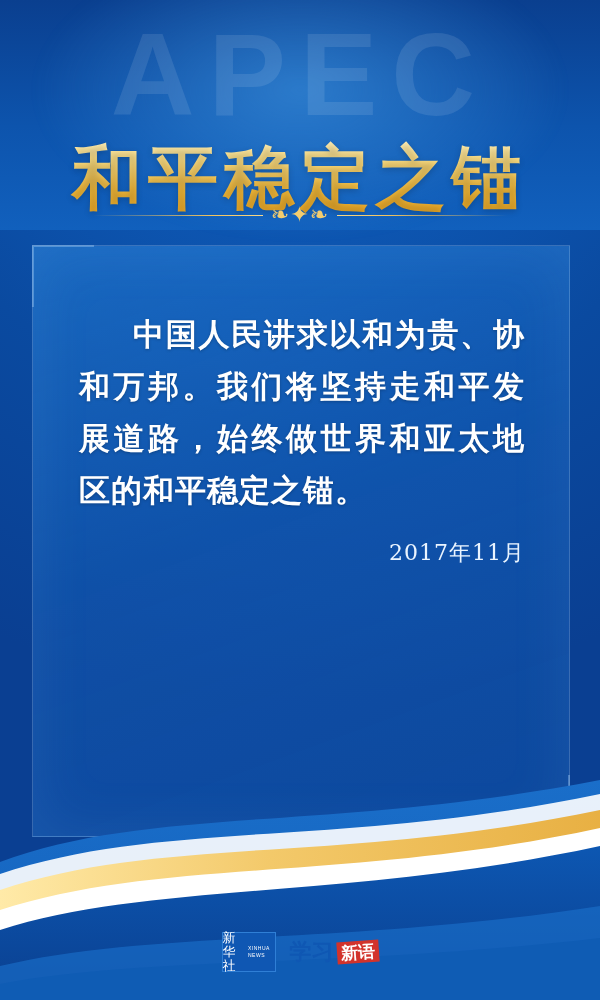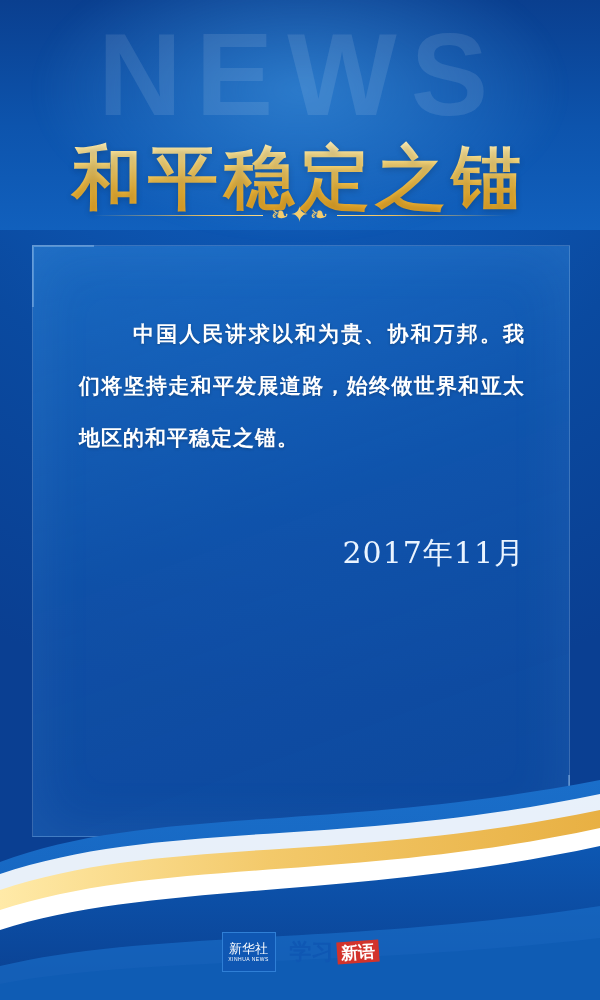--- a/index.html
+++ b/index.html
@@ -65,42 +65,42 @@
   .card:before{
     content:"";position:absolute;left:-1px;top:-1px;width:60px;height:60px;
     border-left:2px solid rgba(180,220,255,.35);border-top:2px solid rgba(180,220,255,.35);
   }
   .card:after{
     content:"";position:absolute;right:-1px;bottom:-1px;width:60px;height:60px;
     border-right:2px solid rgba(180,220,255,.35);border-bottom:2px solid rgba(180,220,255,.35);
   }
   .quote{
     position:absolute;left:46px;top:62px;width:446px;
-    color:#ffffff;font-size:21px;line-height:52px;letter-spacing:1px;
+    color:#ffffff;font-size:31px;line-height:52px;letter-spacing:1px;
     font-family:"DejaVu Serif", serif;font-weight:bold;
     text-indent:54px;text-align:justify;
     text-shadow:0 1px 3px rgba(0,0,0,.25);
   }
   .attribution{
     position:absolute;right:44px;top:288px;width:440px;
     text-align:right;color:#eaf4ff;
     font-family:"DejaVu Serif", serif;
-    font-size:30px;line-height:38px;letter-spacing:1px;
+    font-size:22px;line-height:38px;letter-spacing:1px;
   }
   .attribution div{display:block;}
   
   .waves{position:absolute;left:0;bottom:0;width:600px;height:230px;}
   
   .logos{
     position:absolute;left:0;bottom:28px;width:600px;
     display:flex;align-items:center;justify-content:center;gap:14px;
   }
   .logo-xinhua{
     width:52px;height:38px;background:#0f57b3;border:1px solid #2f7fd6;
-    display:flex;flex-direction:column;align-items:center;justify-content:center;
+    display:flex;flex-direction:row;align-items:center;justify-content:center;
     color:#fff;
   }
   .logo-xinhua .cn{font-size:13px;line-height:14px;letter-spacing:0;font-family:"DejaVu Serif",serif;}
   .logo-xinhua .en{font-size:5px;line-height:7px;letter-spacing:.5px;}
   .logo-xuexi{
     height:40px;display:flex;align-items:center;gap:3px;
   }
   .logo-xuexi .x1{
     font-family:"DejaVu Serif", serif;font-size:22px;font-weight:bold;color:#0f57b3;
   }
@@ -111,21 +111,21 @@
   }
 </style>
 </head>
 <body>
 
 <div class="poster">
 
   <div class="top-band"></div>
   <div class="glow"></div>
 
-  <div class="watermark">NEWS</div>
+  <div class="watermark">APEC</div>
 
   <div class="title">和平稳定之锚</div>
 
   <div class="ornament">
     <span class="orn-line"></span>
     <span class="orn-mid">❧✦❧</span>
     <span class="orn-line right"></span>
   </div>
 
   <div class="card">

